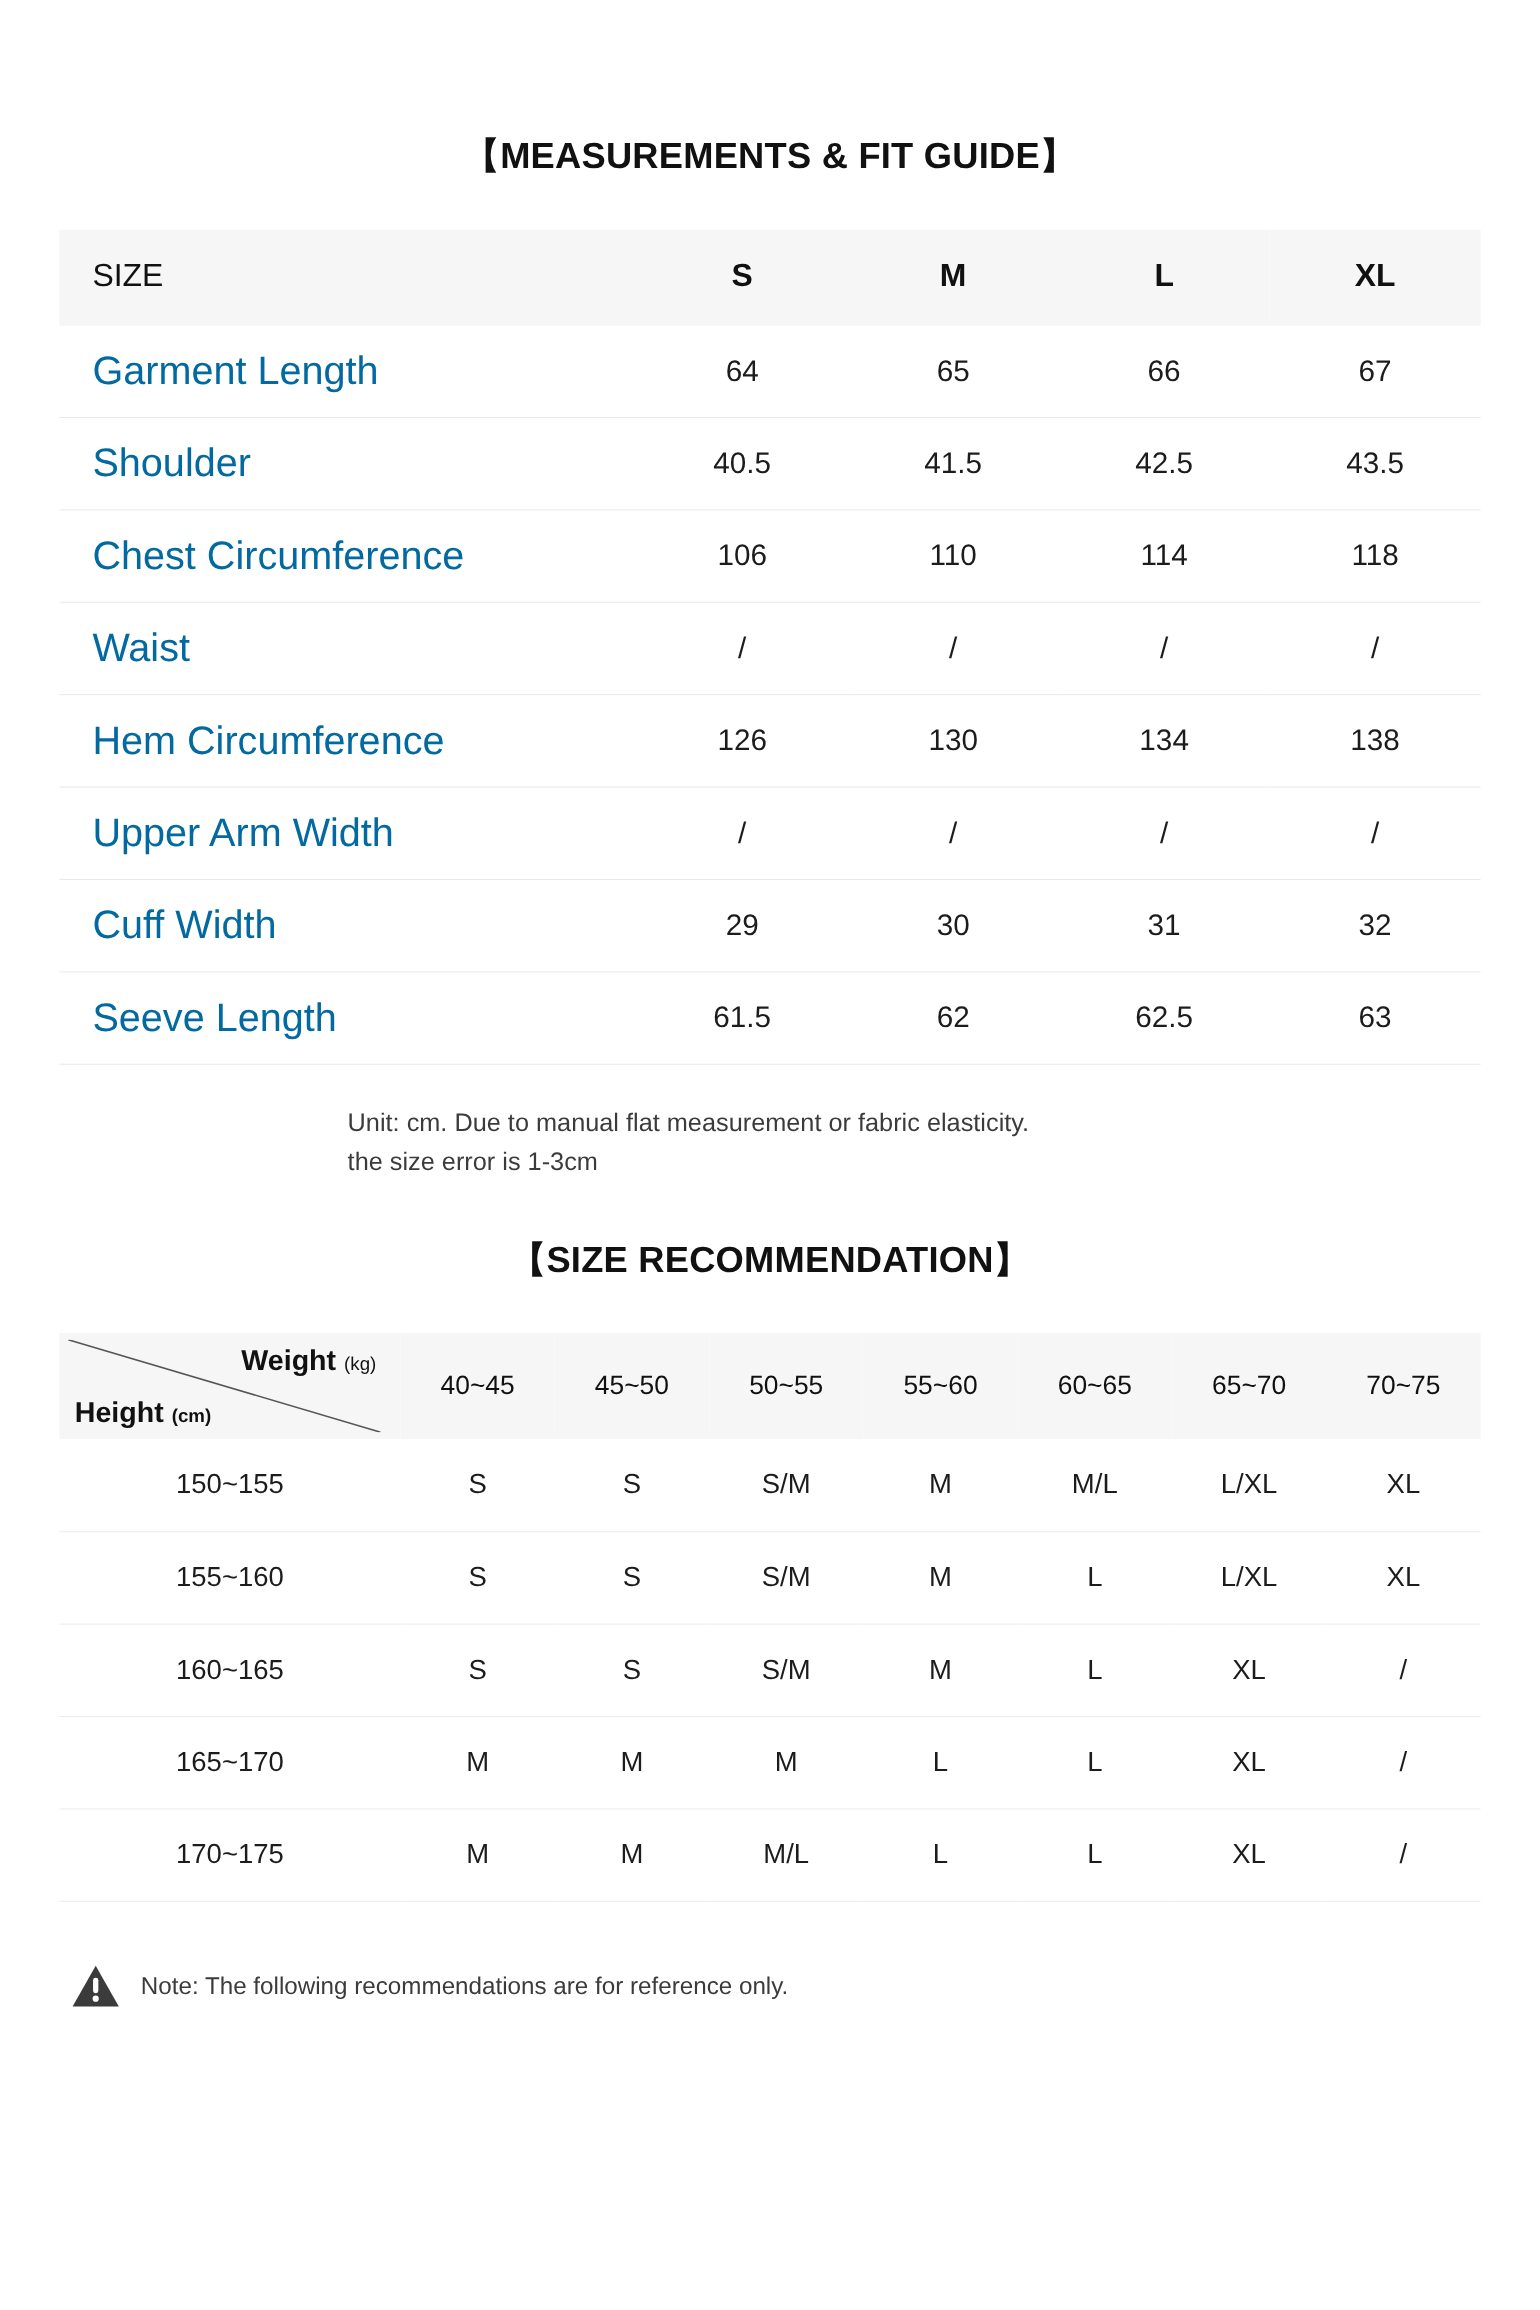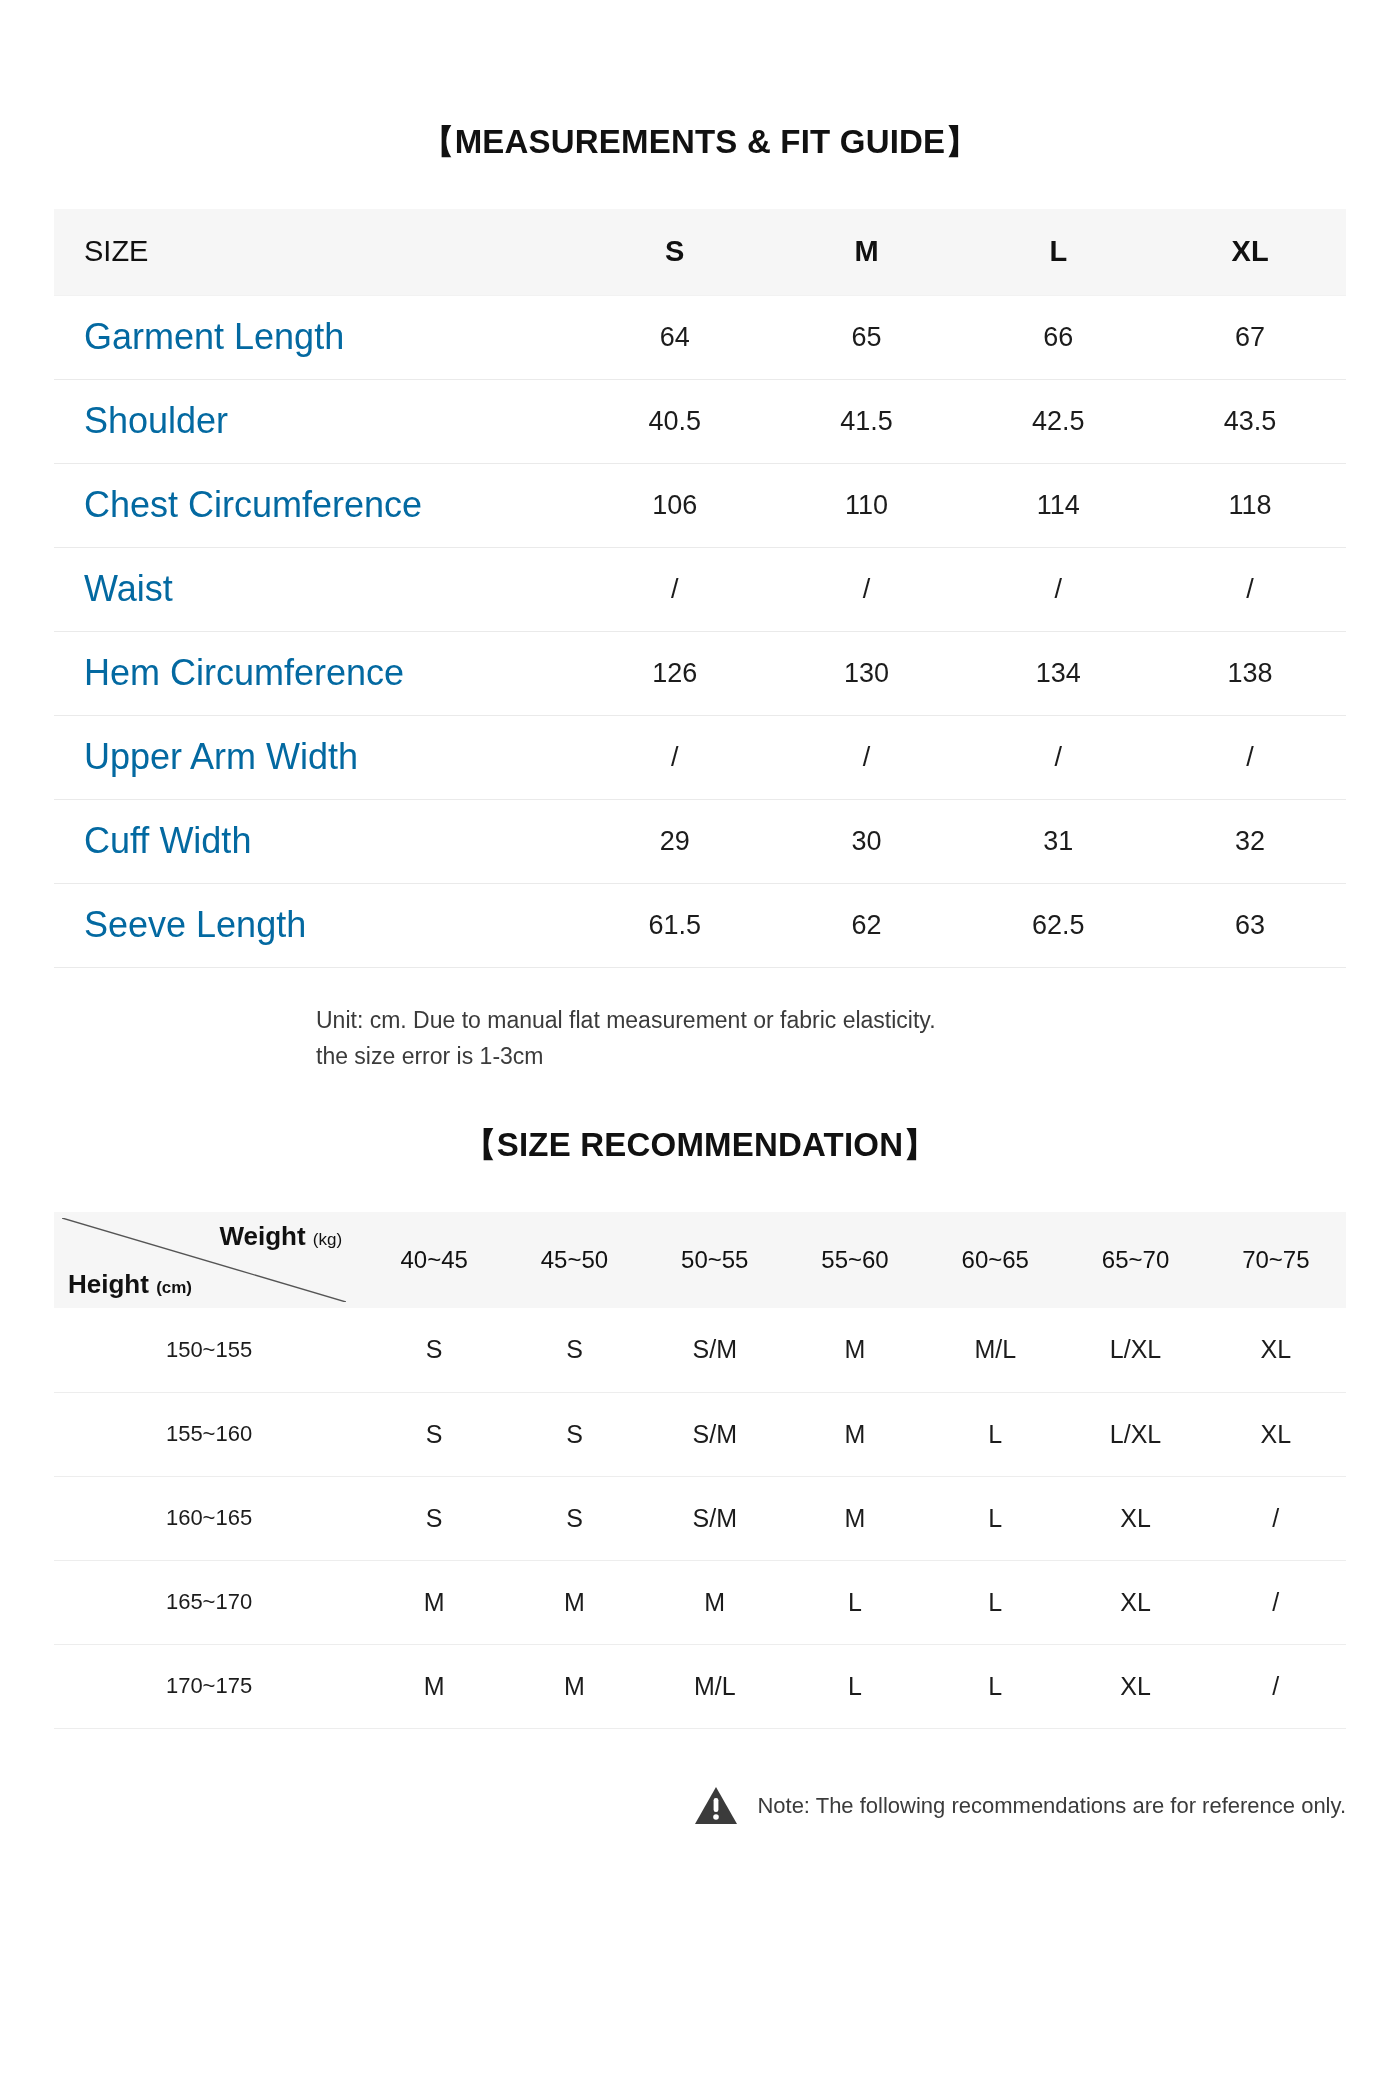--- a/index.html
+++ b/index.html
@@ -143,30 +143,30 @@
 
   table.rec tbody td {
     height: 84px;
     font-size: 25px;
     color: #1c1c1c;
     border-bottom: 1px solid #ededed;
     text-align: center;
     font-weight: 400;
   }
   table.rec tbody td.hrange {
-    font-size: 22px;
+    font-size: 25px;
     color: #1c1c1c;
   }
 
   
   .footer-note {
     margin-top: 54px;
     display: flex;
     align-items: center;
-    justify-content: flex-end;
+    justify-content: flex-start;
     gap: 18px;
     padding-left: 10px;
   }
   .warn-icon { flex: 0 0 auto; }
   .footer-text {
     font-size: 22px;
     line-height: 1.55;
     color: #3b3b3b;
   }
   .footer-text div { white-space: nowrap; }

